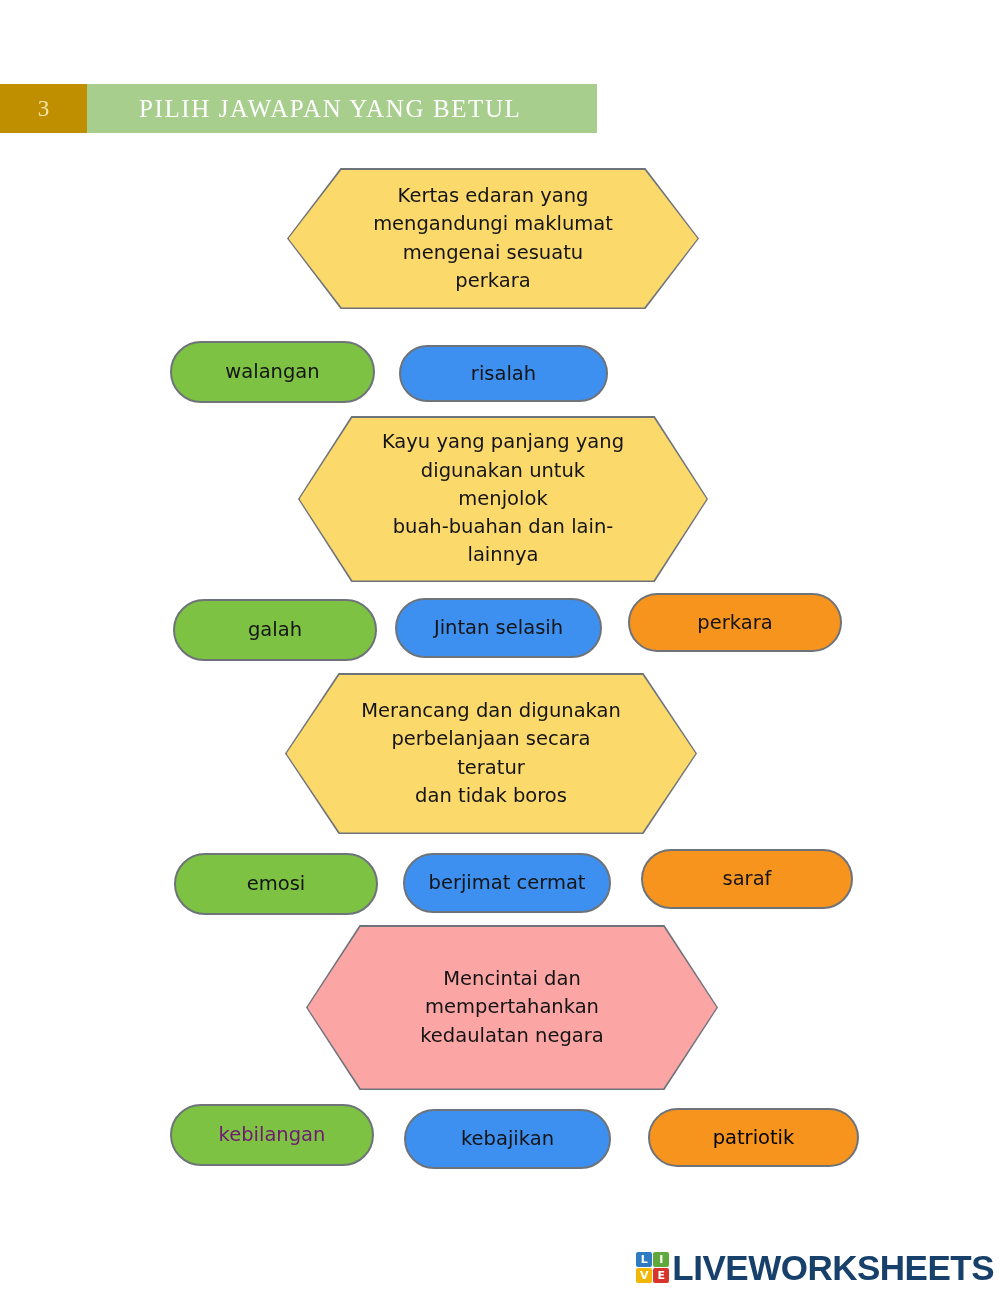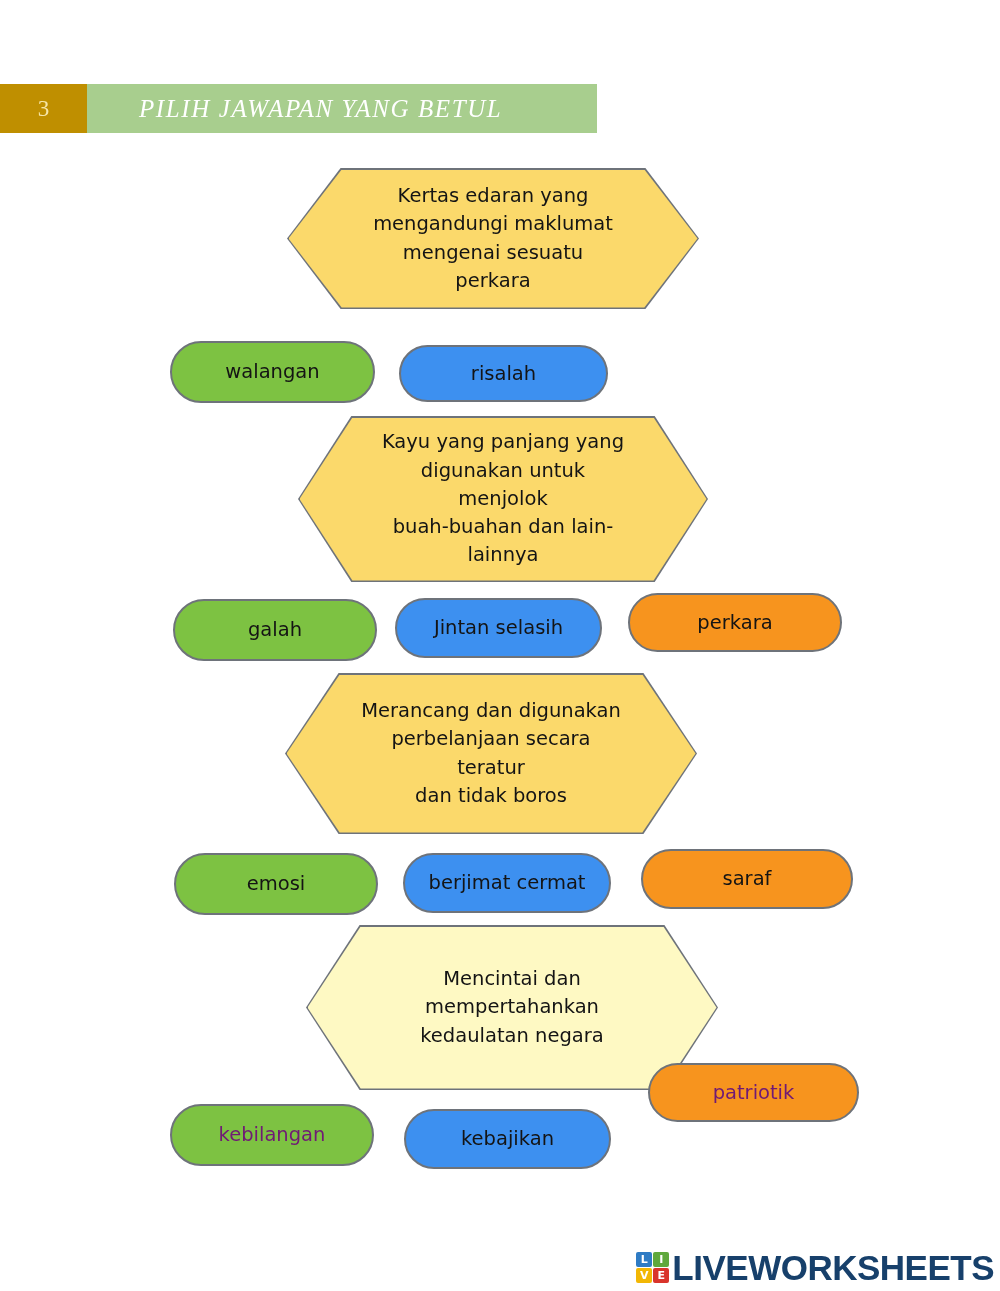--- a/index.html
+++ b/index.html
@@ -39,21 +39,20 @@
     font-size: 23px;
     line-height: 1;
   }
   #title-banner {
     width: 510px;
     background: #A8CE8E;
     display: flex;
     align-items: center;
     padding-left: 52px;
     box-sizing: border-box;
-    font-style: italic;
   }
   #title-text {
     color: #FFFFFF;
     font-family: "Liberation Serif", serif;
     font-size: 25px;
     letter-spacing: 1.6px;
     white-space: nowrap;
   }
   .hex-wrap {
     position: absolute;
@@ -200,33 +199,33 @@
   </div>
   <div class="pill blue" style="left: 403px; top: 853px; width: 208px; height: 60px; border-color: rgb(110, 115, 122); color: rgb(20, 20, 20); background: rgb(61, 144, 240);">
     <span>berjimat cermat</span>
   </div>
   <div class="pill orange" style="left: 641px; top: 849px; width: 212px; height: 60px; border-color: rgb(110, 115, 122); color: rgb(20, 20, 20); background: rgb(247, 148, 30);">
     <span>saraf</span>
   </div>
 
   <div class="hex-wrap" style="left:306px; top:925px; width:412px; height:165px;">
     <div class="hex-border" style="background: rgb(110, 115, 122);"></div>
-    <div class="hex-fill" style="background: #fef9c3;">
+    <div class="hex-fill" style="background: #fca5a5;">
       <div class="hex-text">Mencintai dan
 mempertahankan
 kedaulatan negara</div>
     </div>
   </div>
   <div class="pill green" style="left: 170px; top: 1104px; width: 204px; height: 62px; border-color: rgb(110, 115, 122); color: #701a75; background: rgb(125, 194, 66);">
     <span>kebilangan</span>
   </div>
   <div class="pill blue" style="left: 404px; top: 1109px; width: 207px; height: 60px; border-color: rgb(110, 115, 122); color: rgb(20, 20, 20); background: rgb(61, 144, 240); text-align: center;">
     <span>kebajikan</span>
   </div>
-  <div class="pill orange" style="left: 648px; top: 1063px; width: 211px; height: 59px; border-color: rgb(110, 115, 122); color: #701a75; background: rgb(247, 148, 30);">
+  <div class="pill orange" style="left: 648px; top: 1108px; width: 211px; height: 59px; border-color: rgb(110, 115, 122); color: #000000; background: rgb(247, 148, 30);">
     <span>patriotik</span>
   </div>
 
   <div id="logo">
     <div id="logo-tiles">
       <div class="tile" style="background: rgb(46, 123, 196);">
         <span>L</span>
       </div>
       <div class="tile" style="background: rgb(95, 168, 60);">
         <span>I</span>

